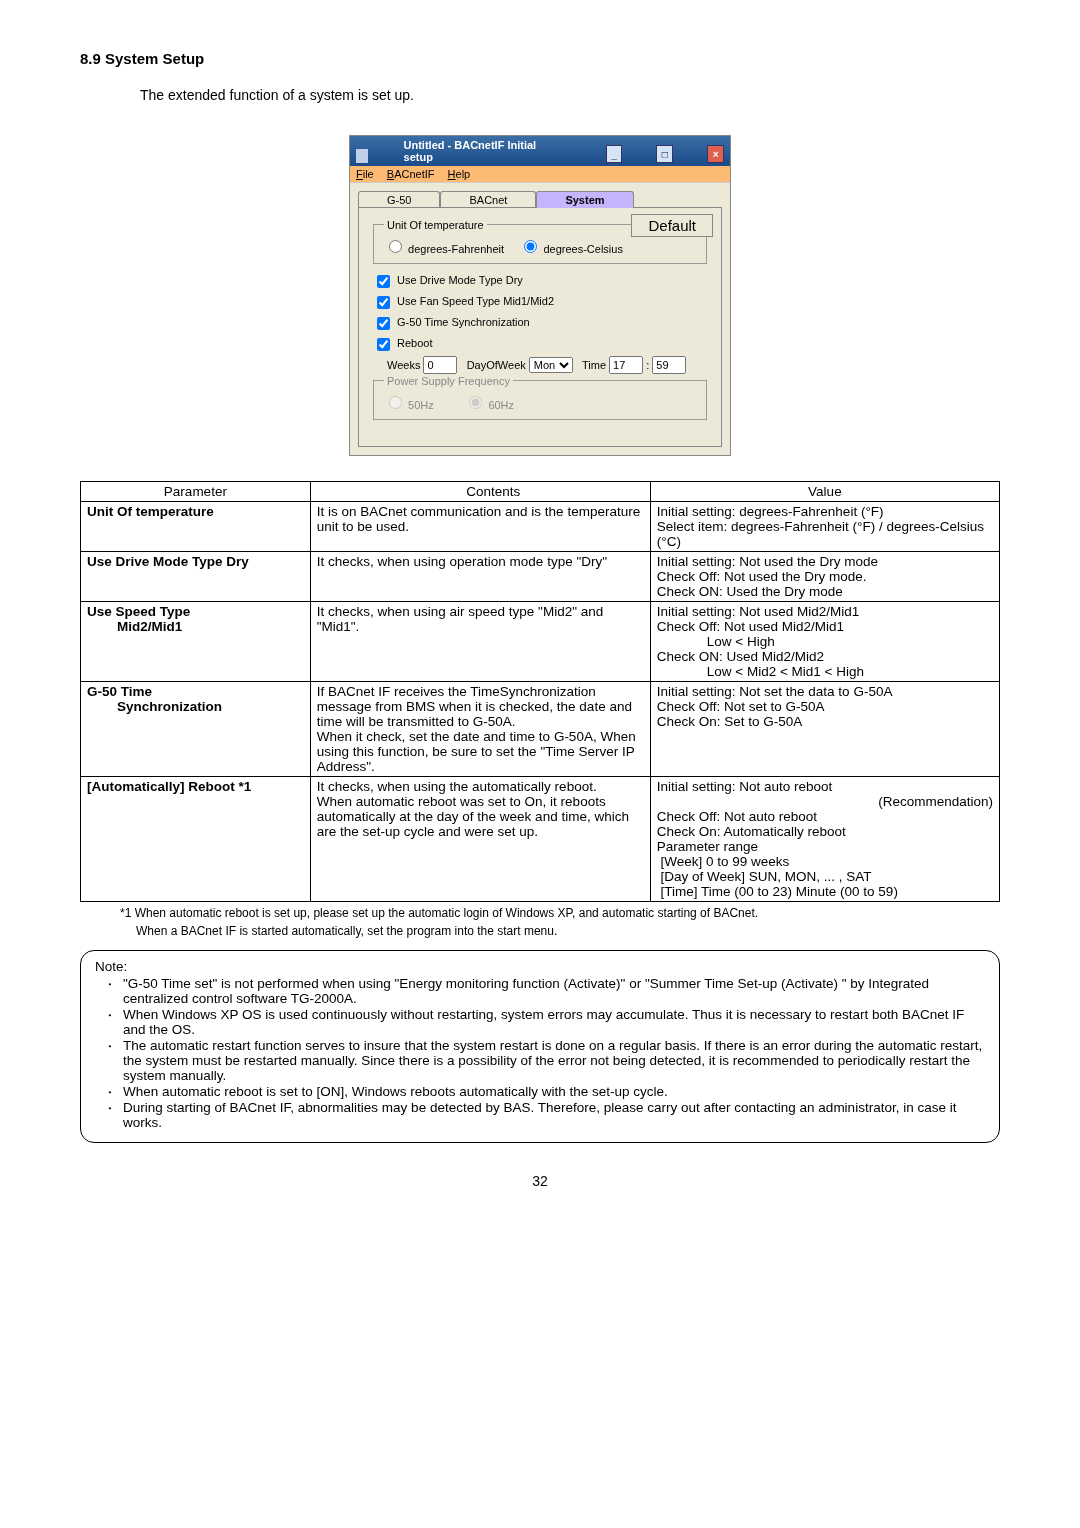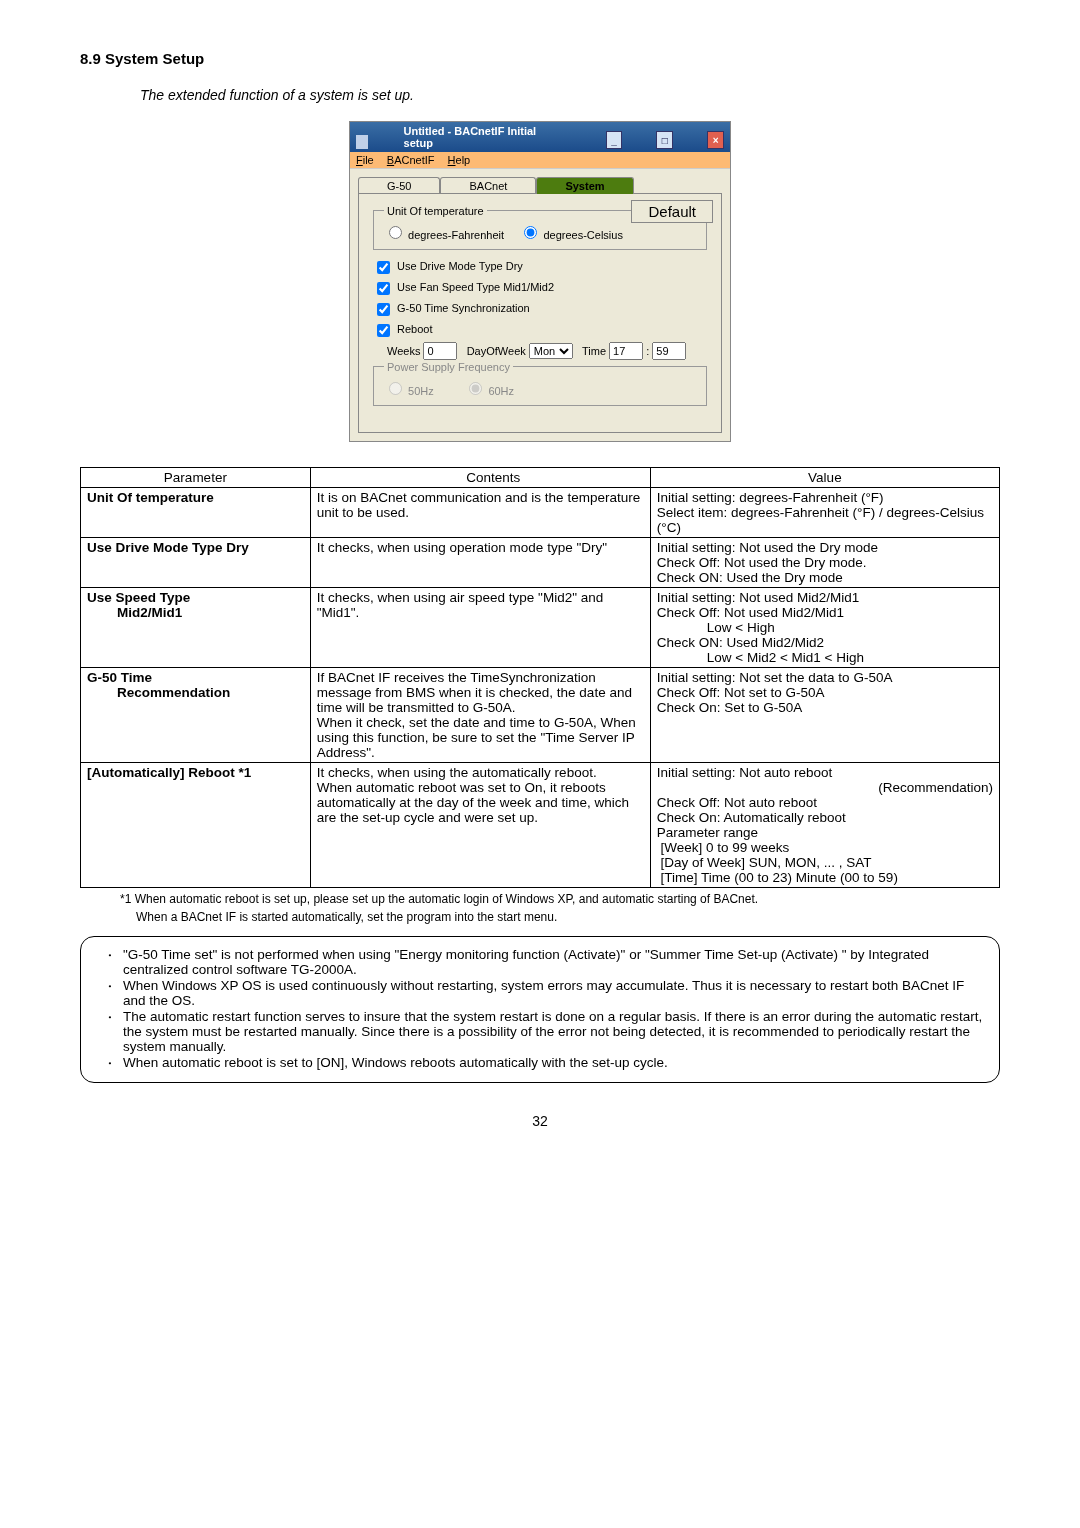--- a/index.html
+++ b/index.html
@@ -4,21 +4,21 @@
 <style>
 body {
   font-family: Arial, sans-serif;
   background: #fff;
   margin: 0;
   padding: 50px 80px;
   font-size: 14px;
   color: #000;
 }
 .section-title { font-weight: bold; font-size: 15px; margin-bottom: 20px; }
-.intro { margin-left: 60px; margin-bottom: 18px; font-style: italic; }
+.intro { margin-left: 60px; margin-bottom: 32px; }
 
 .screenshot {
   width: 380px;
   margin: 0 auto 25px auto;
   border: 1px solid #888;
   background: #ece9d8;
   font-size: 11px;
   font-family: Tahoma, sans-serif;
 }
 .titlebar {
@@ -42,21 +42,21 @@
 .menubar span { margin-right:10px; }
 .menubar span u { text-decoration: underline; }
 .dialog-body { padding:8px; }
 .tabrow { display:flex; align-items:flex-end; margin-bottom:-1px; }
 .tab {
   border:1px solid #888; border-bottom:none;
   padding:2px 28px; background:#ece9d8;
   border-radius:3px 3px 0 0;
   margin-right:0px;
 }
-.tab.active { font-weight:bold; background:#4d7c0f; position:relative; z-index:2; }
+.tab.active { font-weight:bold; background:#c4b5fd; position:relative; z-index:2; }
 .tabpanel {
   border:1px solid #888;
   padding:10px 14px 18px 14px;
   background:#ece9d8;
   position:relative;
 }
 .default-btn {
   position:absolute; top:6px; right:8px;
   background:#ece9d8; border:1px solid #888;
   padding:2px 16px; font-size:15px;
@@ -188,21 +188,21 @@
     <td class="jtext">It checks, when using air speed type "Mid2" and "Mid1".</td>
     <td>
       <span>Initial setting: Not used Mid2/Mid1</span><br>
       <span>Check Off: Not used Mid2/Mid1</span><br>
       <span class="indent1">Low &lt; High</span>
       <span>Check ON: Used Mid2/Mid2</span><br>
       <span class="indent1">Low &lt; Mid2 &lt; Mid1 &lt; High</span>
     </td>
   </tr>
   <tr>
-    <td><b><span>G-50 Time</span><br>&nbsp;&nbsp;&nbsp;&nbsp;&nbsp;&nbsp;&nbsp;&nbsp;<span>Recommendation</span></b></td>
+    <td><b><span>G-50 Time</span><br>&nbsp;&nbsp;&nbsp;&nbsp;&nbsp;&nbsp;&nbsp;&nbsp;<span>Synchronization</span></b></td>
     <td class="jtext">If BACnet IF receives the TimeSynchronization message from BMS when it is checked, the date and time will be transmitted to G-50A.<br>When it check, set the date and time to G-50A, When using this function, be sure to set the "Time Server IP Address".</td>
     <td>Initial setting: Not set the data to G-50A<br>Check Off: Not set to G-50A<br>Check On: Set to G-50A</td>
   </tr>
   <tr>
     <td><b>[Automatically] Reboot *1</b></td>
     <td class="jtext">It checks, when using the automatically reboot.<br>When automatic reboot was set to On, it reboots automatically at the day of the week and time, which are the set-up cycle and were set up.</td>
     <td>
       <span>Initial setting: Not auto reboot</span><br>
       <span style="display:block;text-align:right;">(Recommendation)</span>
       <span>Check Off: Not auto reboot</span><br>
@@ -213,21 +213,23 @@
       &nbsp;<span>[Time] Time (00 to 23) Minute (00 to 59)</span>
     </td>
   </tr>
 </tbody>
   </table>
 
 <div class="footnote">*1 When automatic reboot is set up, please set up the automatic login of Windows XP, and automatic starting of BACnet.</div>
 <div class="footnote" style="margin-left:56px;">When a BACnet IF is started automatically, set the program into the start menu.</div>
 
 <div class="notebox">
+  <div>Note:</div>
   <ul>
     <li>"G-50 Time set" is not performed when using "Energy monitoring function (Activate)" or "Summer Time Set-up (Activate) " by Integrated centralized control software TG-2000A.</li>
     <li>When Windows XP OS is used continuously without restarting, system errors may accumulate. Thus it is necessary to restart both BACnet IF and the OS.</li>
     <li>The automatic restart function serves to insure that the system restart is done on a regular basis. If there is an error during the automatic restart, the system must be restarted manually. Since there is a possibility of the error not being detected, it is recommended to periodically restart the system manually.</li>
     <li>When automatic reboot is set to [ON], Windows reboots automatically with the set-up cycle.</li>
+    <li>During starting of BACnet IF, abnormalities may be detected by BAS. Therefore, please carry out after contacting an administrator, in case it works.</li>
   </ul>
 </div>
 
 <div class="pagenum">32</div>
 
 </body></html>

